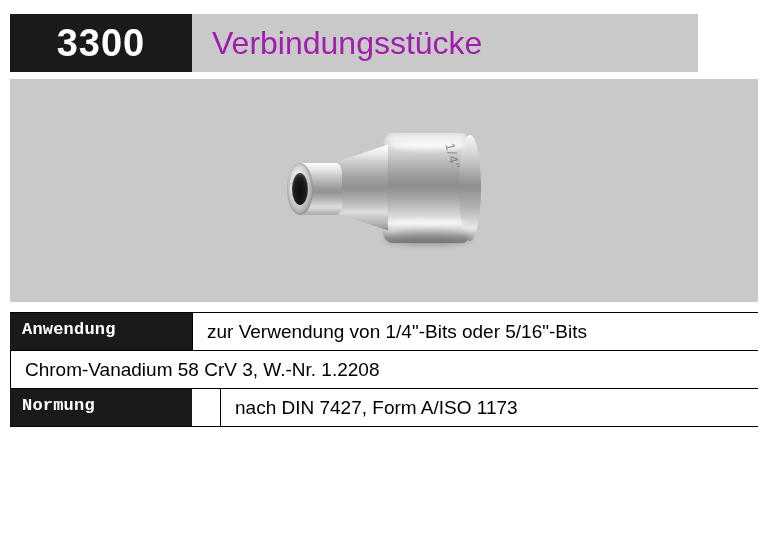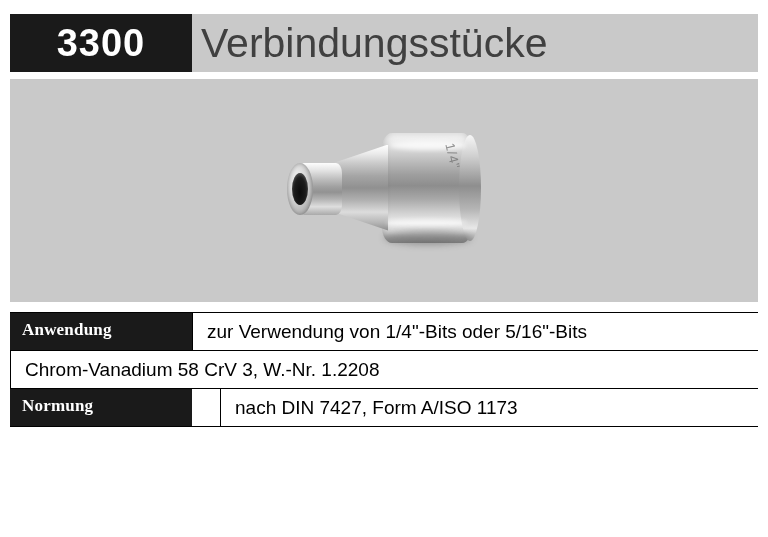--- a/index.html
+++ b/index.html
@@ -18,45 +18,45 @@
     width: 768px;
     height: 537px;
     background: #ffffff;
   }
 
   
   .header {
     position: absolute;
     left: 10px;
     top: 14px;
-    width: 748px;
+    width: 688px;
     height: 58px;
     display: flex;
     align-items: stretch;
   }
   .header-code {
     width: 182px;
     background: #1a1a1a;
     color: #ffffff;
     display: flex;
     align-items: center;
     justify-content: center;
     font-size: 38px;
     font-weight: bold;
     letter-spacing: 1px;
     font-family: "Liberation Sans", sans-serif;
   }
   .header-title {
     flex: 1;
     background: #c9c9c9;
-    color: #404040;
+    color: #a21caf;
     display: flex;
     align-items: center;
-    padding-left: 9px;
-    font-size: 41px;
+    padding-left: 20px;
+    font-size: 32px;
     font-weight: normal;
     font-family: "Liberation Sans", sans-serif;
   }
 
   
   .image-panel {
     position: absolute;
     left: 10px;
     top: 79px;
     width: 748px;
@@ -197,21 +197,21 @@
     gap: 28px;
   }
   .spec-label {
     width: 182px;
     box-sizing: border-box;
     background: #1a1a1a;
     color: #ffffff;
     font-size: 17px;
     font-weight: bold;
     padding: 7px 16px 7px 12px;
-    font-family: Liberation Serif, serif;
+    font-family: Liberation Mono, monospace;
     letter-spacing: .2px;
   }
   .spec-value {
     flex: 1;
     box-sizing: border-box;
     background: #ffffff;
     color: #000000;
     font-size: 19px;
     padding: 6px 6px 6px 14px;
     font-family: "Liberation Sans", sans-serif;

